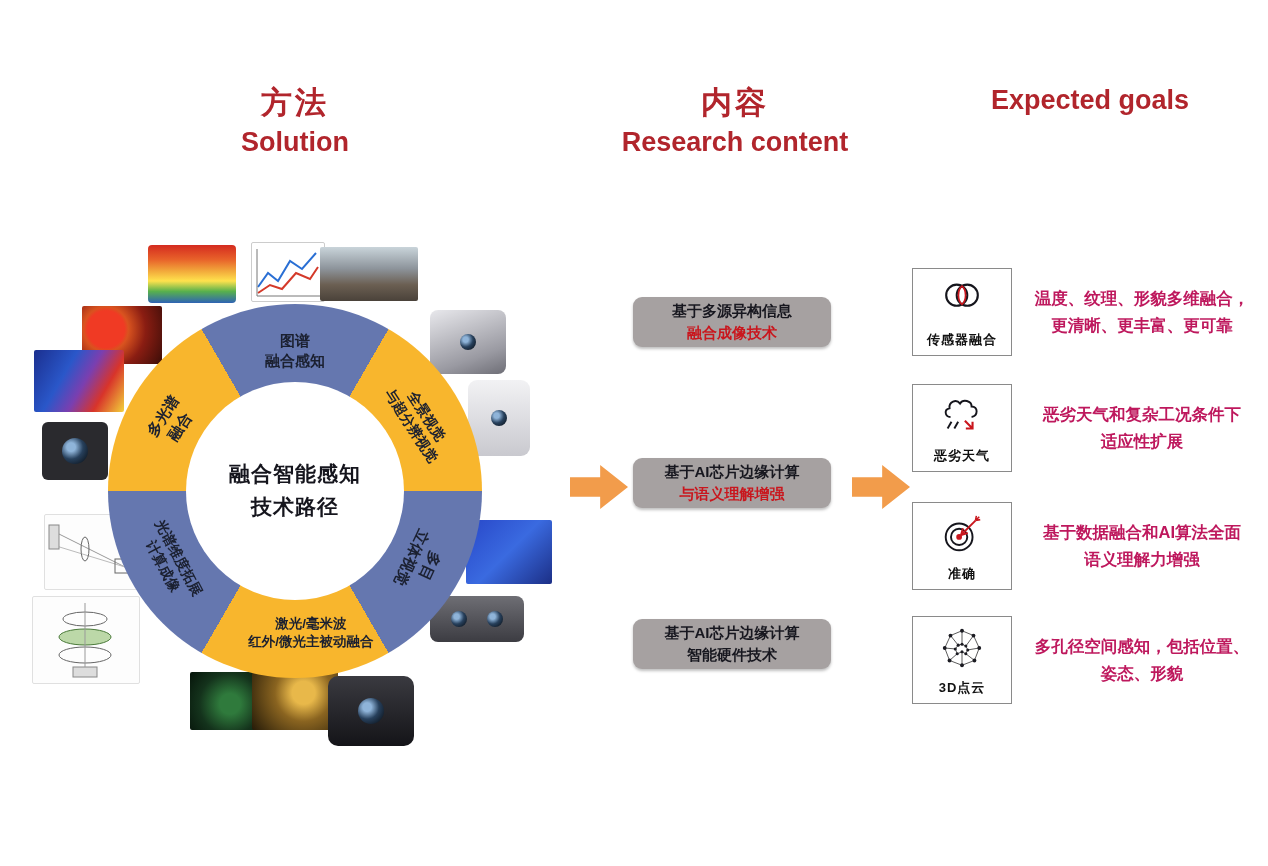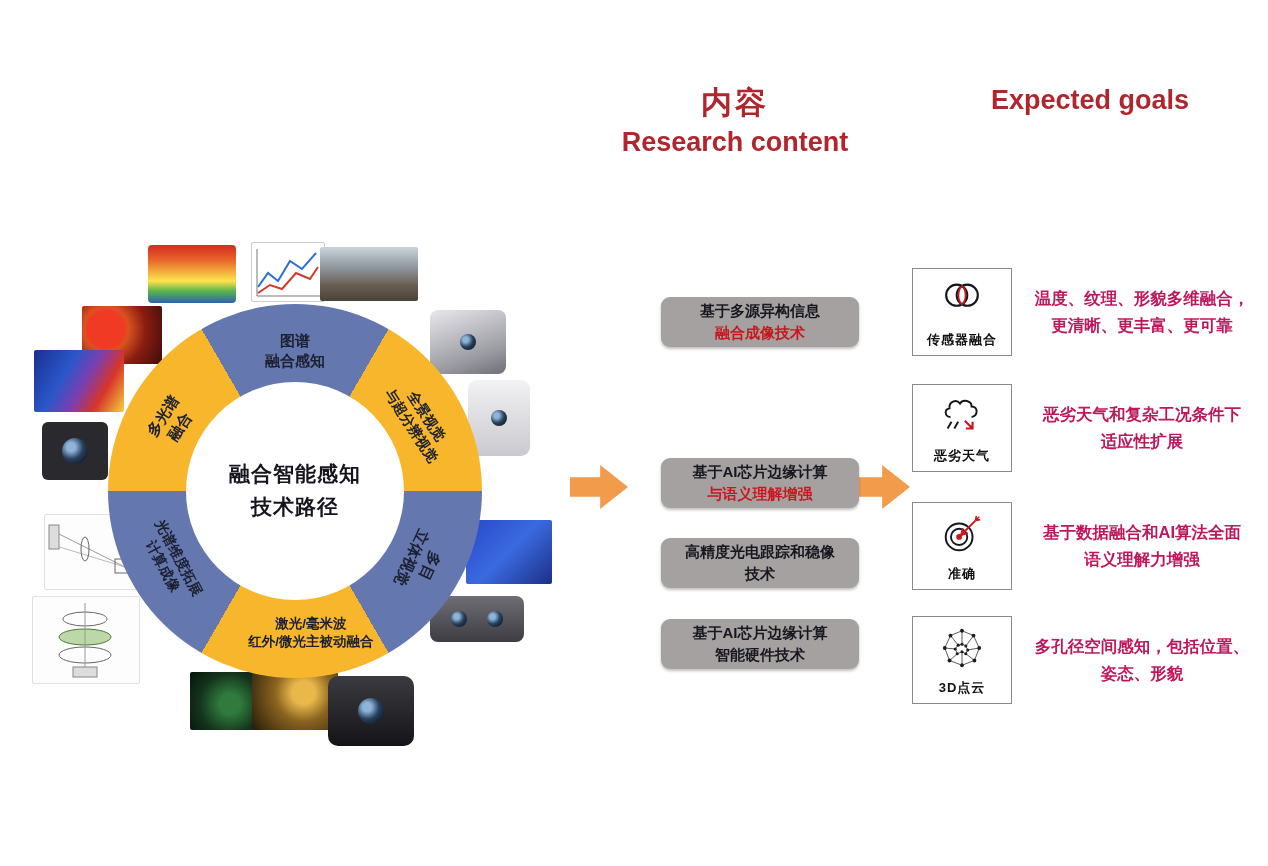--- a/index.html
+++ b/index.html
@@ -73,21 +73,21 @@
     background:radial-gradient(circle at 35% 35%,#8fb4d9 0 18%,#27405c 50%,#05080c 100%);}
   .lens.sm{width:16px;height:16px;}
 
   
   .arrow{position:absolute;width:58px;height:44px;background:var(--arrow_orange,#F29C4B);
     clip-path:polygon(0 28%,52% 28%,52% 0,100% 50%,52% 100%,52% 72%,0 72%);}
   .a1{left:570px;top:465px;}
   .a2{left:852px;top:465px;}
 
   
-  .rbox{position:absolute;left:661px;width:198px;height:50px;border-radius:9px;
+  .rbox{position:absolute;left:633px;width:198px;height:50px;border-radius:9px;
     background:var(--box_gray,#A6A1A1);box-shadow:0 2px 3px rgba(0,0,0,.25);
     display:flex;flex-direction:column;align-items:center;justify-content:center;
     font-weight:bold;font-size:15px;line-height:1.45;color:var(--text_dark,#17171F);text-align:center;}
   .b0{top:297px}.b1{top:379px}.b2{top:458px}.b3{top:538px}.b4{top:619px}
   .l2.red{color:var(--accent_red,#C9161D);}
 
   
   .gcard{position:absolute;left:912px;width:100px;height:88px;background:#fff;border:1px solid #8a8a8a;
     box-sizing:border-box;display:flex;flex-direction:column;align-items:center;
     justify-content:space-between;padding:8px 4px 6px;}
@@ -98,20 +98,24 @@
   .gdesc{position:absolute;left:1020px;width:244px;height:88px;display:flex;align-items:center;
     justify-content:center;text-align:center;font-size:16.5px;font-weight:bold;color:#be185d;
     white-space:pre-line;line-height:1.65;}
   .d0{top:268px}.d1{top:384px}.d2{top:502px}.d3{top:616px}
 </style>
 </head>
 <body>
 
 <div class="stage">
 
+  <header class="hdr hdr-solution">
+    <div class="hdr-zh">方法</div>
+    <div class="hdr-en">Solution</div>
+  </header>
   <header class="hdr hdr-content">
     <div class="hdr-zh">内容</div>
     <div class="hdr-en">Research content</div>
   </header>
   <header class="hdr hdr-goals">
     <div class="hdr-en">Expected goals</div>
   </header>
 
   <div class="t t-cube"></div>
   <div class="t t-chart">
@@ -185,24 +189,20 @@
   <div class="arrow a1"></div>
   <div class="arrow a2"></div>
 
   <div class="rbox b0">
     <div class="l1">基于多源异构信息</div>
     <div class="l2 red">融合成像技术</div>
   </div>
   <div class="rbox b2">
     <div class="l1">基于AI芯片边缘计算</div>
     <div class="l2 red">与语义理解增强</div>
-  </div>
-  <div class="rbox b3">
-    <div class="l1">高精度光电跟踪和稳像</div>
-    <div class="l2">技术</div>
   </div>
   <div class="rbox b4">
     <div class="l1">基于AI芯片边缘计算</div>
     <div class="l2">智能硬件技术</div>
   </div>
 
   <div class="gcard g0">
     <svg viewBox="0 0 48 48">
       <circle cx="18.5" cy="19" r="11" fill="none" stroke="#15151c" stroke-width="2.2"></circle>
       <circle cx="29.5" cy="19" r="11" fill="none" stroke="#15151c" stroke-width="2.2"></circle>

